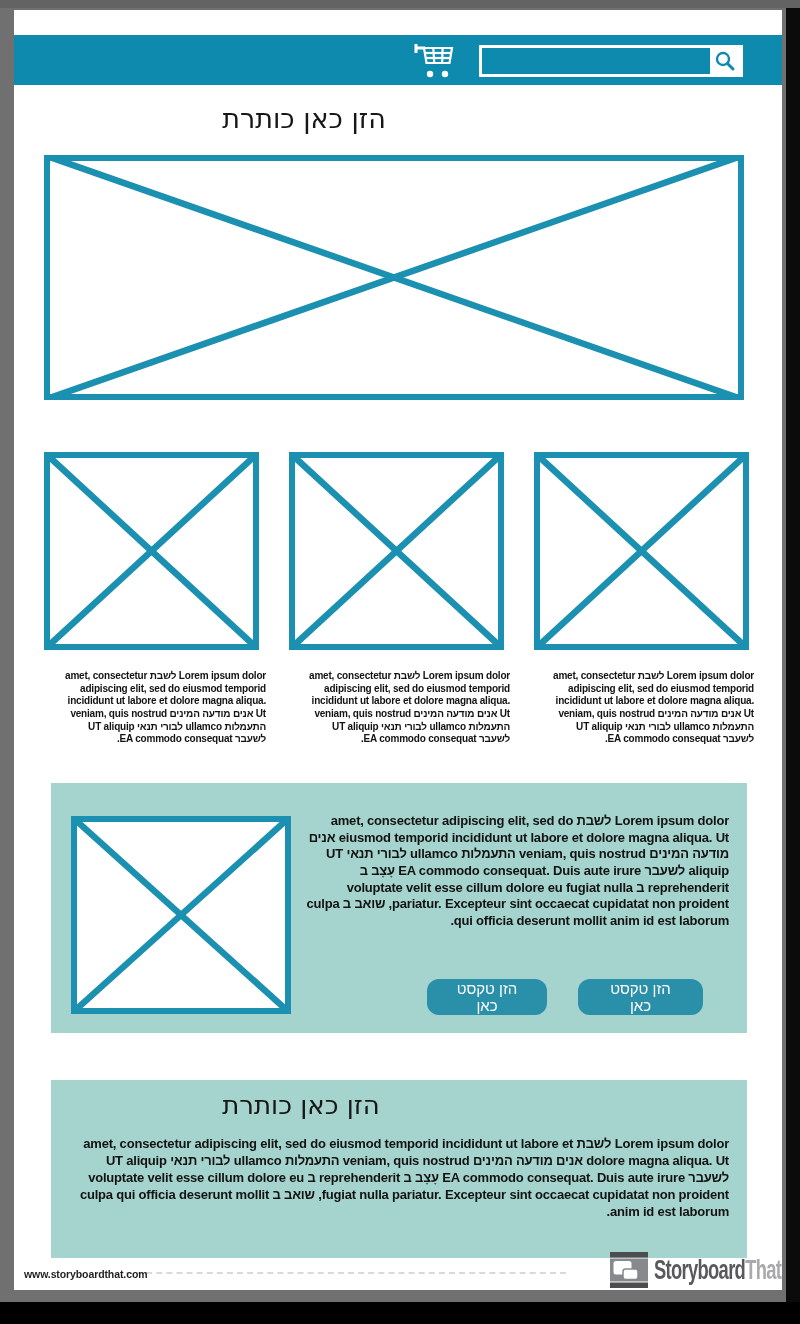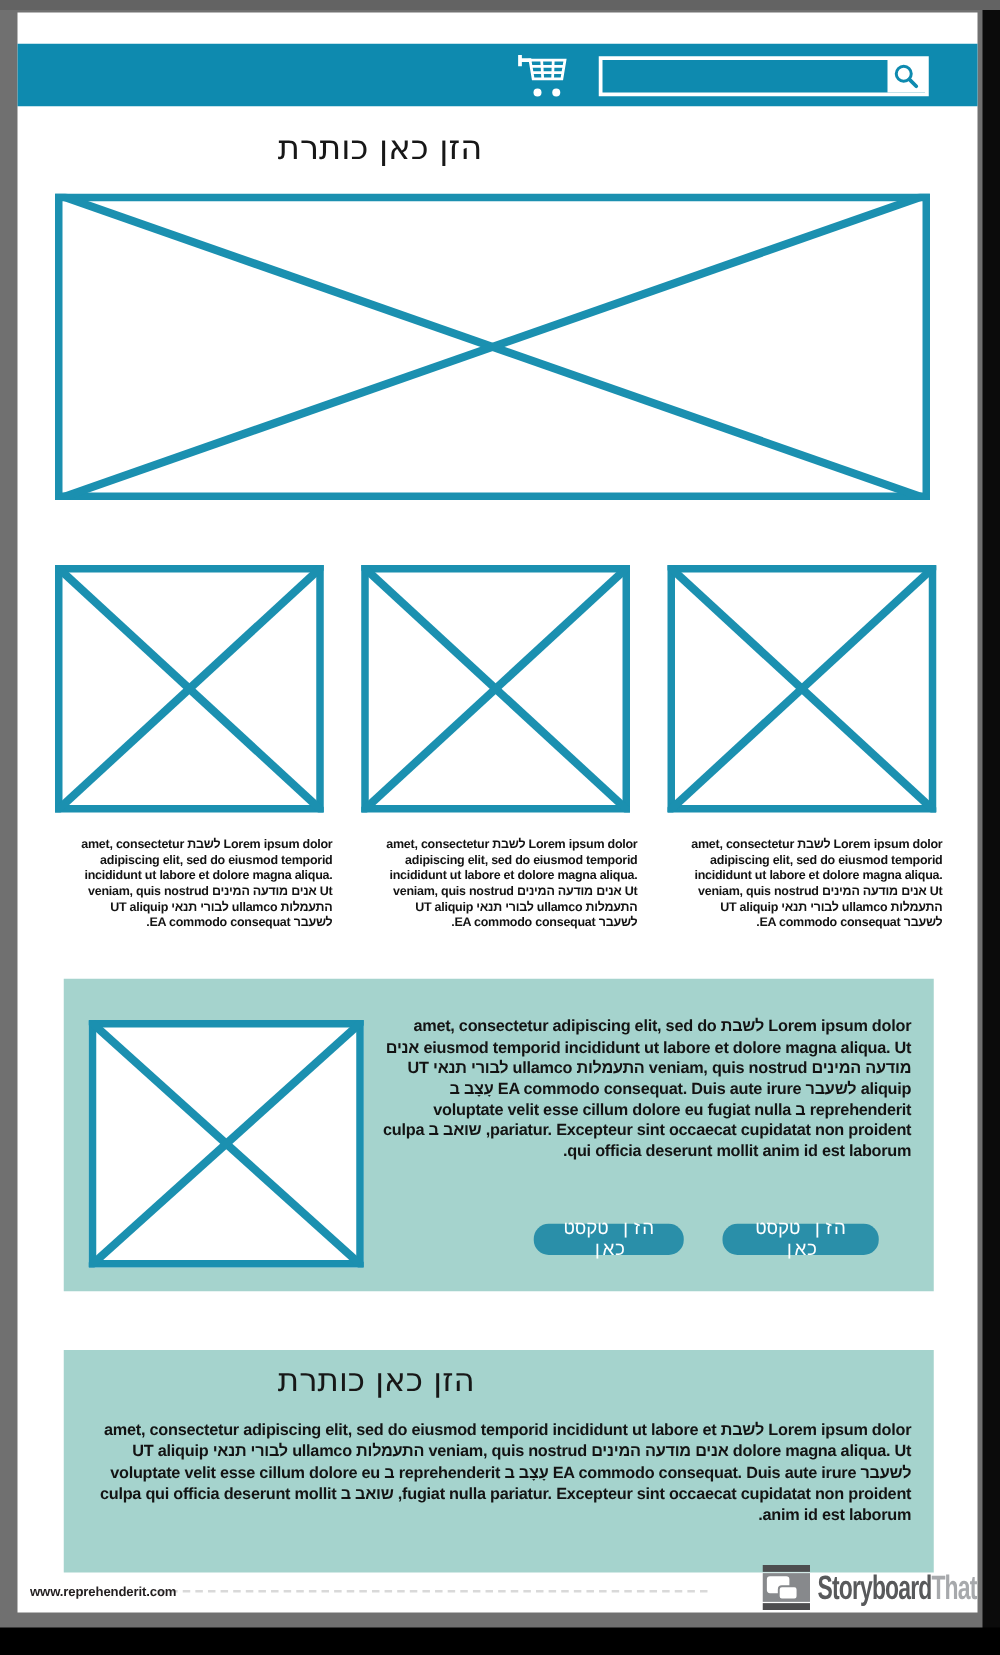--- a/index.html
+++ b/index.html
@@ -66,24 +66,24 @@
   
   .feature { position:absolute; left:37px; top:773px; width:696px; height:250px; background:#A5D3CD; }
   .feature .ph-feature { left:20px; top:33px; width:220px; height:198px; }
   .feature-text {
     position:absolute; left:250px; top:30px; width:428px;
     direction:rtl; text-align:right;
     font-weight:bold; font-size:13px; line-height:1.28;
     color:#131313; letter-spacing:-0.2px;
   }
   .pill-btn {
-    position:absolute; top:196px; height:25px;
+    position:absolute; top:196px; height:36px;
     background:#2A8FA9; border:none; border-radius:12px;
     color:#ffffff; cursor:pointer;
-    font-family:Liberation Mono, monospace; font-size:15px;
+    font-family:Liberation Sans, sans-serif; font-size:15px;
     direction:rtl; display:flex; align-items:center; justify-content:flex-start;
     padding:0 20px;
   }
   .pill-btn-a { left:527px; width:125px; }
   .pill-btn-b { left:376px; width:120px; }
 
   
   .bottom-section { position:absolute; left:37px; top:1070px; width:696px; height:178px; background:#A5D3CD; }
   .bottom-title {
     position:absolute; left:0; top:10px; width:500px;
@@ -192,21 +192,21 @@
     <button class="pill-btn pill-btn-a">הזן טקסט כאן</button>
     <button class="pill-btn pill-btn-b">הזן טקסט כאן</button>
   </div>
 
   <div class="bottom-section">
     <div class="bottom-title">הזן כאן כותרת</div>
     <div class="bottom-text" dir="rtl">Lorem ipsum dolor לשבת amet, consectetur adipiscing elit, sed do eiusmod temporid incididunt ut labore et dolore magna aliqua. Ut אנים מודעה המינים veniam, quis nostrud התעמלות ullamco לבורי תנאי UT aliquip לשעבר EA commodo consequat. Duis aute irure עָצָב ב reprehenderit ב voluptate velit esse cillum dolore eu fugiat nulla pariatur. Excepteur sint occaecat cupidatat non proident, שואב ב culpa qui officia deserunt mollit anim id est laborum.</div>
   </div>
 
   <div class="perforation"></div>
-  <div class="site-url">www.reprehenderit.com</div>
+  <div class="site-url">www.storyboardthat.com</div>
   <div class="brand-logo">
     <svg width="38" height="36" viewBox="0 0 38 36">
       <rect x="0" y="0" width="38" height="5.5" fill="#4d4d4f"></rect>
       <rect x="0" y="30.5" width="38" height="5.5" fill="#4d4d4f"></rect>
       <rect x="0" y="6.5" width="38" height="23" fill="#87898c"></rect>
       <rect x="3.5" y="9" width="18" height="13.5" rx="2.5" fill="#ffffff"></rect>
       <rect x="13" y="17" width="15" height="10.5" rx="2.5" fill="#ffffff" stroke="#87898c" stroke-width="1.5"></rect>
     </svg>
     <div class="brand-text">
       <span>Storyboard</span><span class="secondary">That</span>

